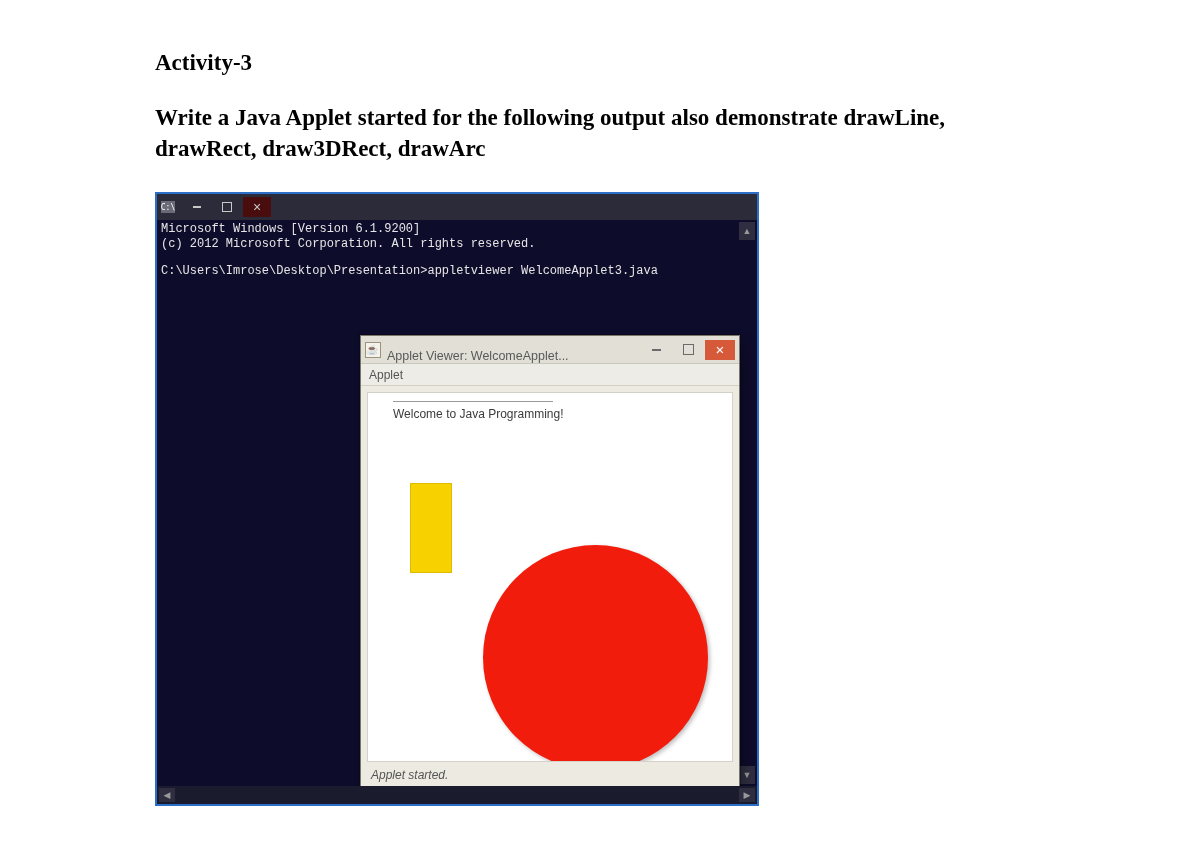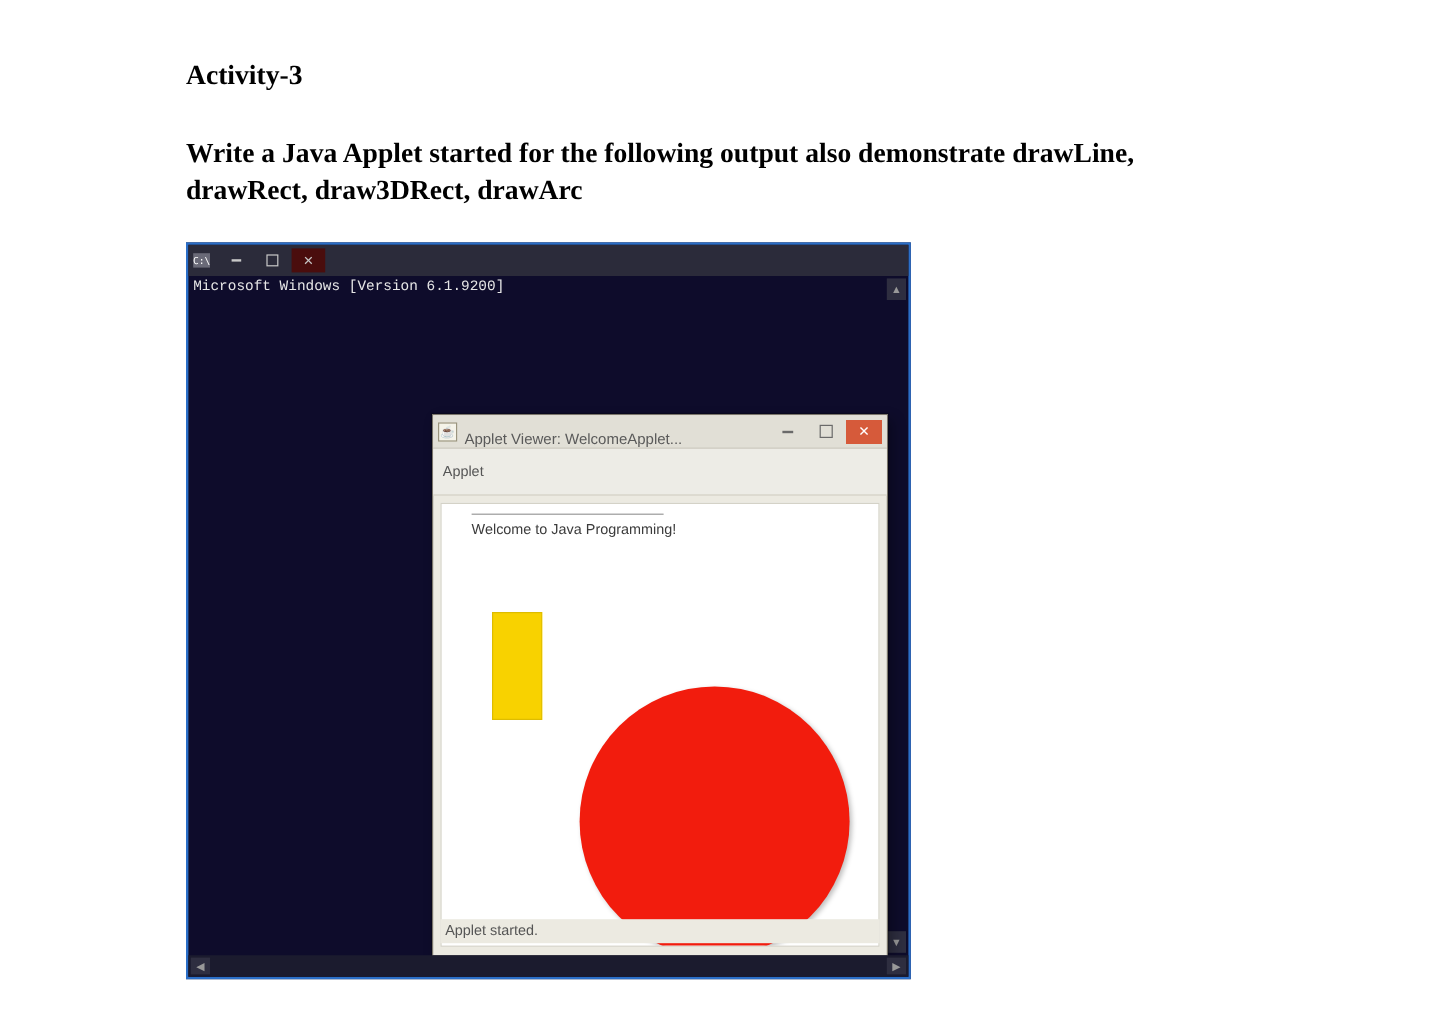--- a/index.html
+++ b/index.html
@@ -8,21 +8,21 @@
       height: 843px;
       background: #fff;
       font-family: "Times New Roman", Times, serif;
       padding: 50px 155px;
       color: #000;
       position: relative;
     }
     .heading {
       font-size: 23px;
       font-weight: bold;
-      margin-bottom: 36px;
+      margin-bottom: 26px;
     }
     .description {
       font-size: 23px;
       font-weight: bold;
       line-height: 1.35;
       margin-bottom: 28px;
     }
 
     
     .shot {
@@ -146,21 +146,21 @@
       color:#6a6a6a;
     }
     .ap-btn.min::before { content:""; width:9px; border-top:2px solid #6a6a6a; display:block; }
     .ap-btn.max::before { content:""; width:9px; height:9px; border:1px solid #6a6a6a; display:block; }
     .ap-btn.close {
       background:#d65a3a; color:#fff;
     }
     .ap-btn.close::before { content:"\00d7"; font-size:15px; line-height:1; }
 
     .applet-menubar {
-      height:39px;
+      height:22px;
       background:#edece6;
       border-bottom:1px solid #d2cfc3;
       padding:0 8px;
       display:flex;align-items:center;
       font-size:12px;color:#555;
     }
 
     .applet-canvas {
       position:relative;
       background:#fff;
@@ -189,26 +189,27 @@
     .red-circle {
       position:absolute;
       left:115px; top:152px;
       width:225px; height:225px;
       background:#f21c0d;
       border-radius:50%;
       box-shadow: 2px 2px 4px rgba(0,0,0,.25);
     }
     .applet-status {
       position:absolute;
-      left:6px; right:6px; bottom:10px;
+      left:6px; right:6px; bottom:0;
       height:20px;
       background:#eceae1;
       font-size:12px;
       color:#555;
       padding:2px 4px;
+      font-style:italic;
     }
   </style>
 </head>
 <body>
 
 <div class="heading">Activity-3</div>
 <div class="description">Write a Java Applet started for the following output also demonstrate drawLine, drawRect, draw3DRect, drawArc</div>
 
 <div class="shot">
 
@@ -216,22 +217,24 @@
     <span class="cmd-icon">C:\</span>
     <div class="cmd-controls">
       <div class="cmd-btn min"></div>
       <div class="cmd-btn max"></div>
       <div class="cmd-btn close"></div>
     </div>
   </div>
 
   <div class="cmd-body">
     <div class="white">Microsoft Windows [Version 6.1.9200]</div>
+    <div class="white">(c) 2012 Microsoft Corporation. All rights reserved.</div>
     <div class="gap"></div>
     <div class="gap"></div>
+    <div class="white">C:\Users\Imrose\Desktop\Presentation&gt;appletviewer WelcomeApplet3.java</div>
   </div>
 
   <div class="cmd-scroll-up"></div>
   <div class="cmd-scroll-dn"></div>
 
   <div class="applet-window">
     <div class="applet-titlebar">
       <span class="applet-icon"></span>
       <span class="title">Applet Viewer: WelcomeApplet...</span>
       <div class="applet-controls">

